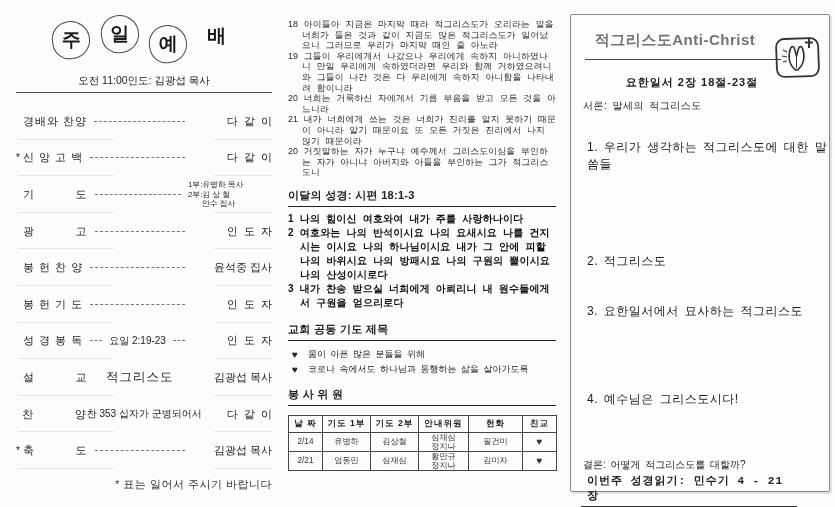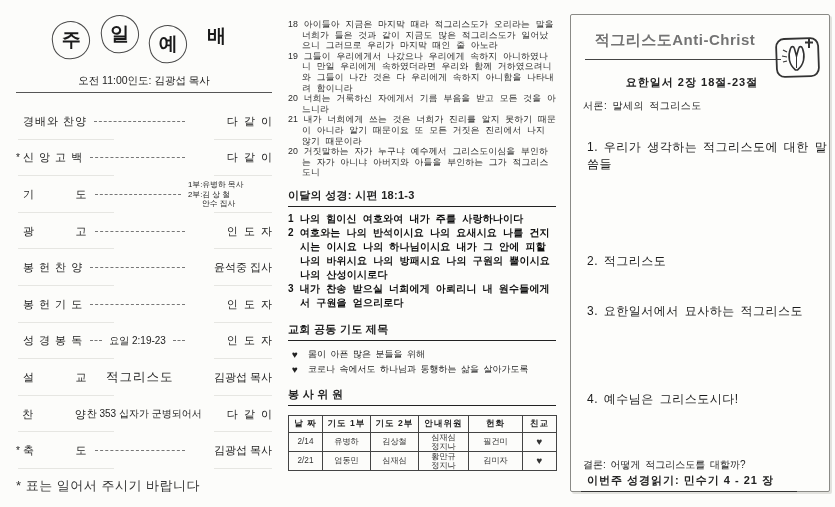--- a/index.html
+++ b/index.html
@@ -25,21 +25,21 @@
         border-top:1px solid #e6e6e2; }
   .star { width:7px; font-size:10px; color:#222; }
   .olabel { white-space:pre; letter-spacing:1px; }
   .dash { flex:1; border-top:1.3px dashed #777; margin:0 7px; height:0; }
   .oright { width:80px; text-align:right; white-space:pre; }
   .ostack { width:84px; text-align:left; font-size:7.8px; line-height:9.5px; }
   .ostack span { display:block; white-space:pre; }
   .ostack .ind { padding-left:14px; }
   .omid { flex:1; text-align:center; font-size:10px; white-space:pre; }
   .omid.sermon { font-size:12.5px; font-weight:normal; letter-spacing:1px; }
-  .footnote { text-align:left; font-size:13px; color:#333; margin-top:8px; letter-spacing:0.5px; }
+  .footnote { text-align:right; font-size:11px; color:#333; margin-top:8px; letter-spacing:0.5px; }
 
   
   .mid { position:absolute; left:288px; top:14px; width:268px; }
   .shead { font-size:11px; font-weight:bold; letter-spacing:0.3px;
            border-bottom:1.6px solid #222; padding-bottom:3px; }
   .verses { margin-top:5px; }
   .verse { font-size:8.8px; line-height:10.6px; padding-left:14px; text-indent:-14px;
            word-spacing:3px; letter-spacing:0.2px; color:#2a2a2a; }
   .month .verse { font-size:10px; font-weight:bold; line-height:14px; padding-left:12px;
            text-indent:-12px; color:#111; }
@@ -66,21 +66,21 @@
               font-weight:bold; letter-spacing:0.5px; color:#737373; }
   .rp-underline { top:44px; left:14px; width:196px; border-top:1.2px solid #444; }
   .rp-subtitle { top:60px; left:30px; width:182px; text-align:center; font-size:11px;
               font-weight:bold; letter-spacing:1px; }
   .rp-icon { position:absolute; top:20px; right:8px; }
   .rp-intro { top:84px; left:12px; font-size:10px; letter-spacing:0.5px; word-spacing:2px; }
   .rp-point { left:16px; font-size:12px; letter-spacing:0.5px; word-spacing:2px; color:#1c1c1c; }
   .p1 { top:124px; } .p2 { top:238px; } .p3 { top:288px; } .p4 { top:376px; }
   .rp-conclusion { top:432px; left:12px; font-size:10px; word-spacing:2px;margin-top:11px; }
   .rp-reading { top:458px; left:10px; width:216px; font-size:11px; font-weight:bold;
-              letter-spacing:1px; border-bottom:1.2px solid #333; padding:0 4px 3px 6px; }
+              letter-spacing:1px; border-bottom:1.2px solid #333; padding:0 4px 3px 6px;font-family:Liberation Mono, monospace; }
 </style>
 </head>
 <body>
 
 <div class="page">
 
   <section class="left">
     <div class="wtitle">
       <span class="tc circled t0">주</span>
       <span class="tc circled t1">일</span>

